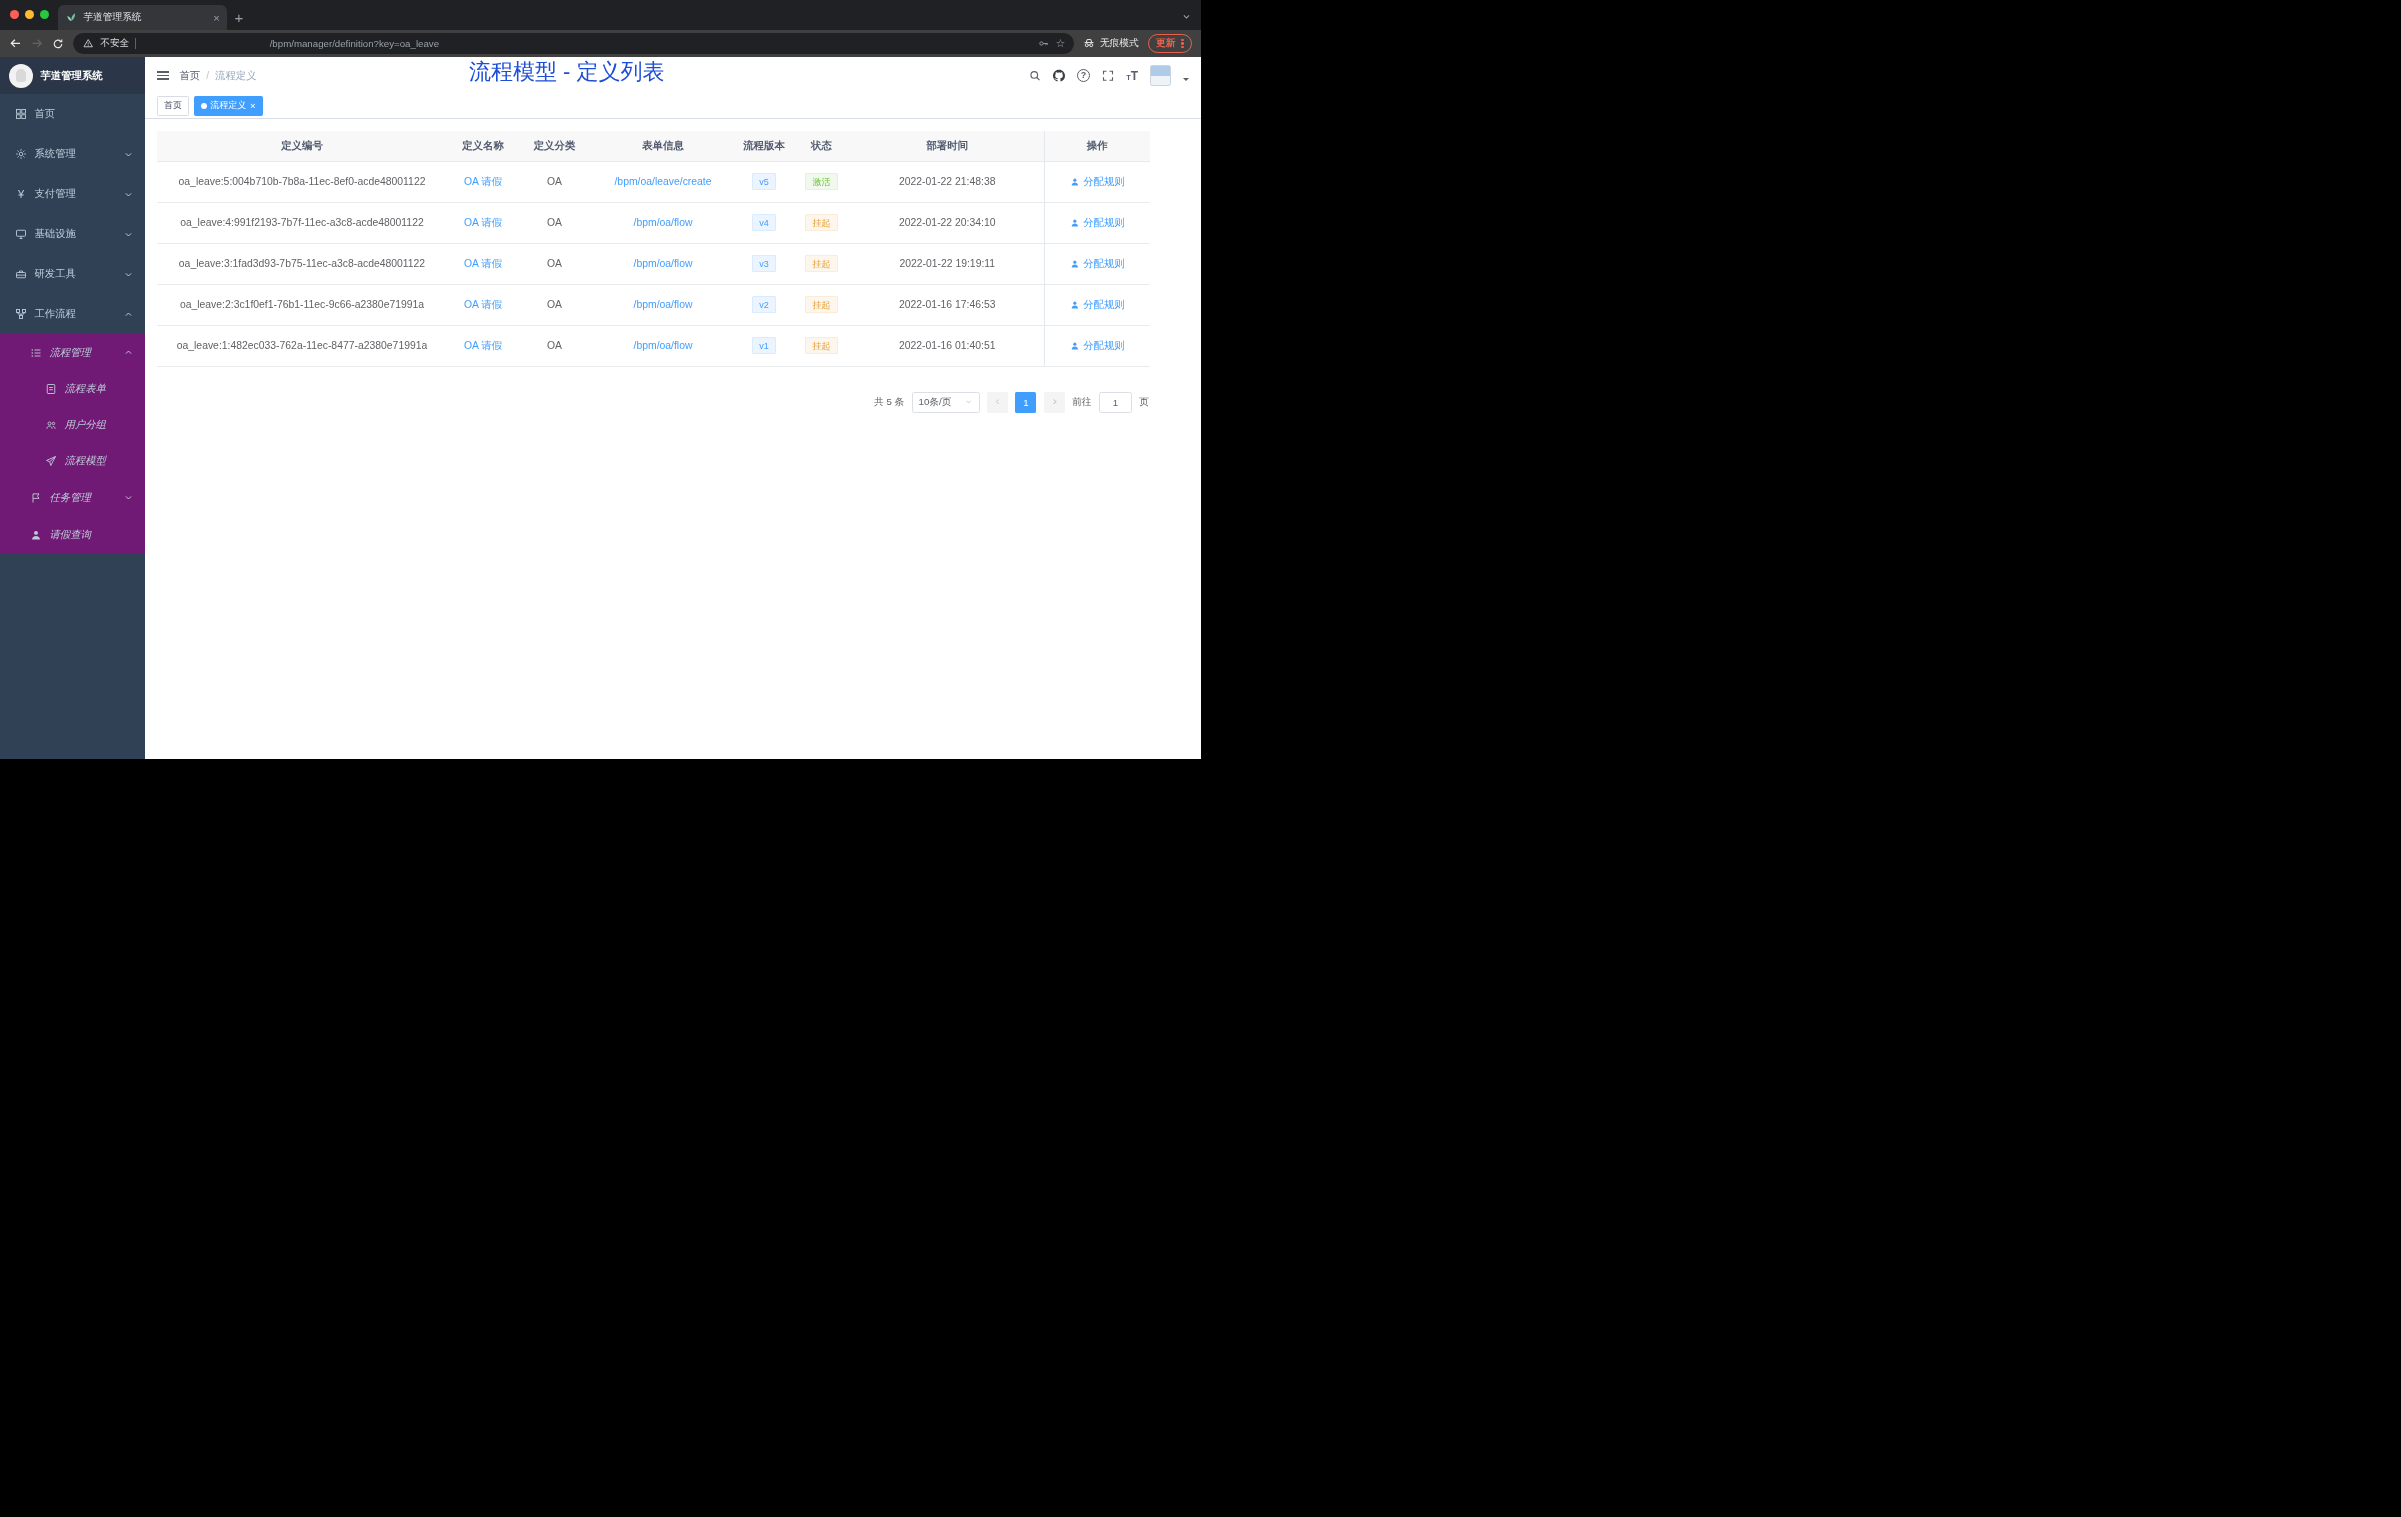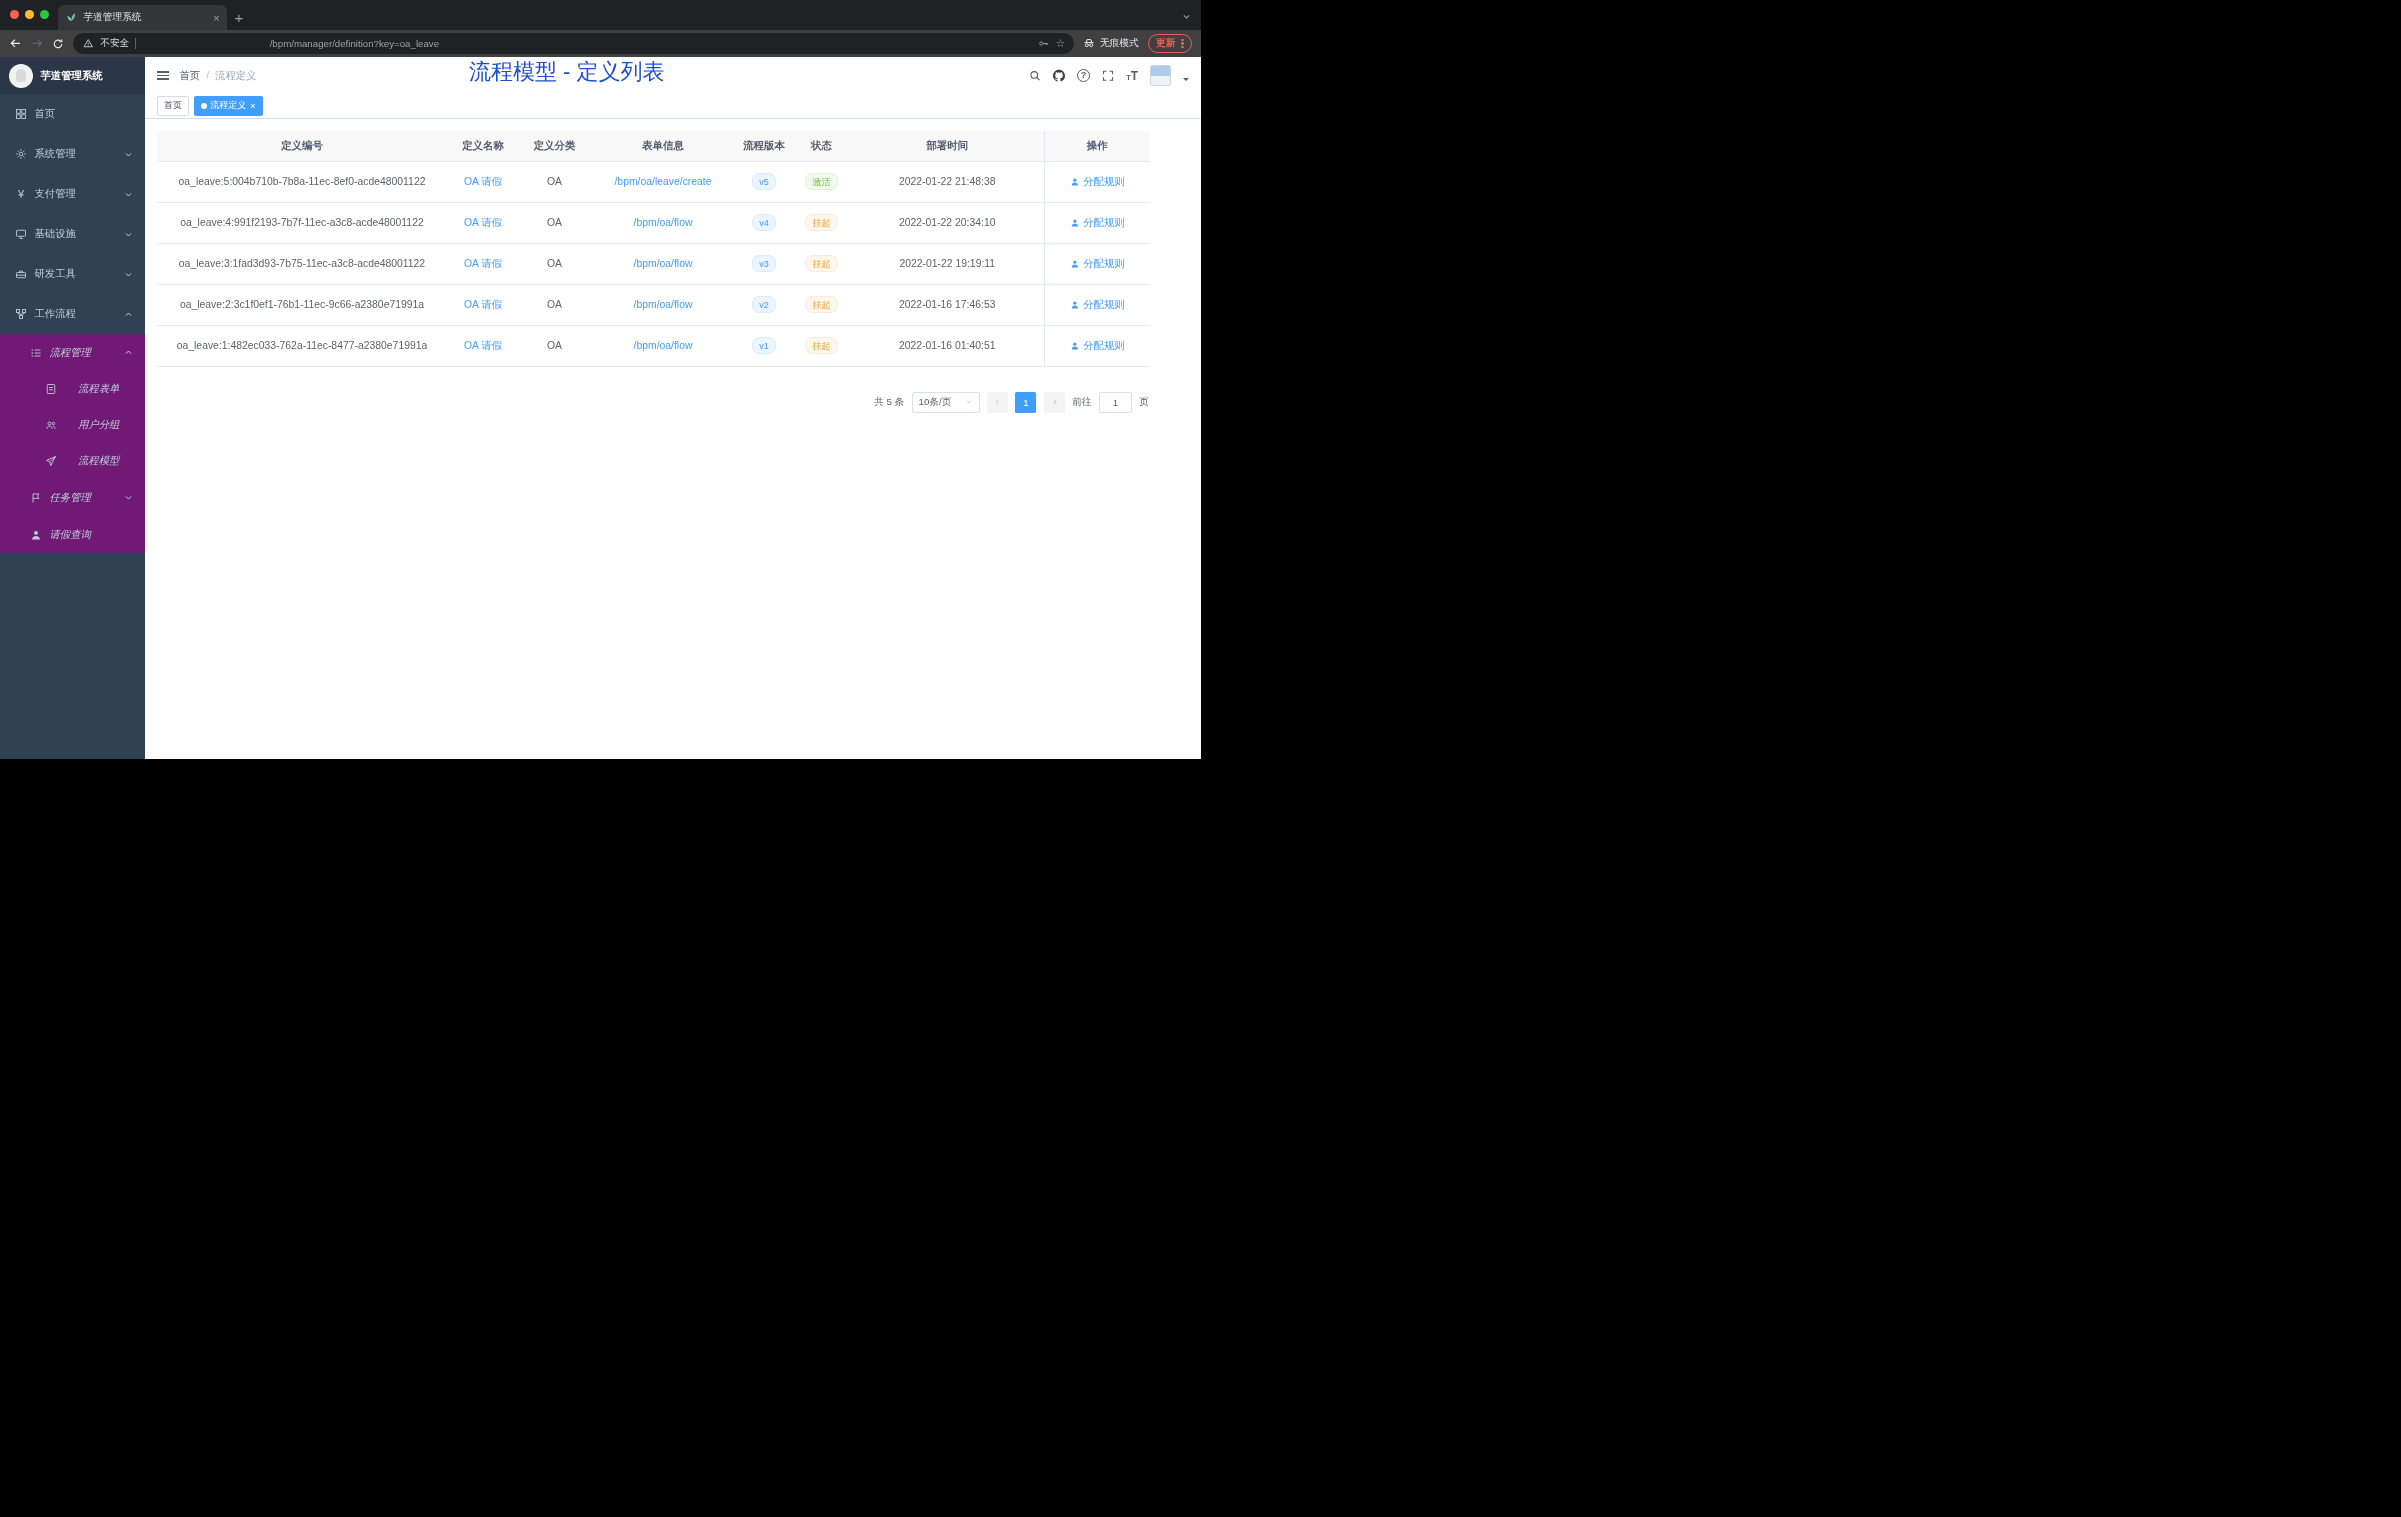--- a/index.html
+++ b/index.html
@@ -39,21 +39,21 @@
   .sidebar { width:145px; background:#304156; color:#bfcbd9; font-size:10.4px; flex-shrink:0; }
   .brand { height:37px; display:flex; align-items:center; gap:7.4px; padding-left:9px; background:#2b3649; }
   .brand-avatar { width:24px; height:24px; border-radius:50%; background:#f2f2f2; position:relative; overflow:hidden; flex-shrink:0;}
   .brand-avatar::after{ content:""; position:absolute; left:6.7px; top:5.2px; width:10.4px; height:13.4px; background:#d9d9d9; border-radius:5.2px 5.2px 3px 3px; }
   .brand-name { color:#fff; font-weight:bold; font-size:10.4px; white-space:nowrap; }
   .mi { display:flex; align-items:center; gap:7.4px; padding:0 12px 0 15px; cursor:default; }
   .mi .lab { flex:1; white-space:nowrap; }
   .mi.l0 { height:40px; }
   .submenu { background:#701a75;font-style:italic; }
   .mi.l1 { height:37px; padding-left:30px; }
-  .mi.l2 { height:36px; padding-left:45px;text-align:center; }
+  .mi.l2 { height:36px; padding-left:45px; }
   .ic16 { width:12px; height:12px; flex-shrink:0; display:flex; align-items:center; justify-content:center; }
   .yen { font-size:11px; color:#bfcbd9; }
 
   .main { flex:1; background:#fff; position:relative; display:flex; flex-direction:column; }
   .navbar { height:37px; display:flex; align-items:center; padding:0 12px; gap:10.4px; }
   .hamburger { display:flex; flex-direction:column; gap:2.2px; }
   .hamburger i { width:12px; height:1.5px; background:#5a5e66; }
   .crumb { font-size:10.4px; display:flex; gap:6px; align-items:center; }
   .crumb .c1 { color:#515a6e; } .crumb .sep { color:#c0c4cc; } .crumb .c2 { color:#97a8be; }
   .nav-right { margin-left:auto; display:flex; align-items:center; gap:12px; color:#5a5e66; }
@@ -73,21 +73,21 @@
   .tag.active { background:#409eff; border-color:#409eff; color:#fff; }
   .tag .dot { width:6px; height:6px; border-radius:50%; background:#fff; }
   .tag .x { font-size:9.7px; }
 
   .content { padding:12px 12px 0 12px; }
   table { border-collapse:collapse; width:992px; font-size:10.4px; color:#606266; table-layout:fixed; }
   thead th { background:#f8f8f9; height:30px; font-weight:bold; color:#515a6e; border-bottom:0.7px solid #e8eaec; text-align:center; }
   tbody td { height:41px; border-bottom:0.7px solid #e8eaec; text-align:center; overflow:hidden; white-space:nowrap; }
   th.opcol, td.opcol { border-left:0.7px solid #e3e7ee; }
   .link { color:#409eff; cursor:pointer; }
-  .pill { display:inline-block; padding:1.5px 6.7px; font-size:9px; border-radius:7px; border:0.7px solid; line-height:12px; }
+  .pill { display:inline-block; padding:1.5px 6.7px; font-size:9px; border-radius:1px; border:0.7px solid; line-height:12px; }
   .pill.version { color:#409eff; background:#ecf5ff; border-color:#d9ecff; }
   .pill.success { color:#67c23a; background:#f0f9eb; border-color:#e1f3d8; }
   .pill.warning { color:#e6a23c; background:#fdf6ec; border-color:#faecd8; }
   .action { color:#409eff; display:inline-flex; align-items:center; gap:3.7px; cursor:pointer; }
 
   .pagination { width:992px; margin-top:25px; display:flex; justify-content:flex-end; align-items:center;
                 gap:7.4px; font-size:9.7px; color:#606266; }
   .pg-size { width:68px; height:21px; border:0.7px solid #dcdfe6; border-radius:2.2px; display:flex; align-items:center;
              justify-content:space-between; padding:0 6px; background:#fff; }
   .pg-btn { width:21px; height:21px; border:none; border-radius:1.5px; background:#f4f4f5; display:flex;

